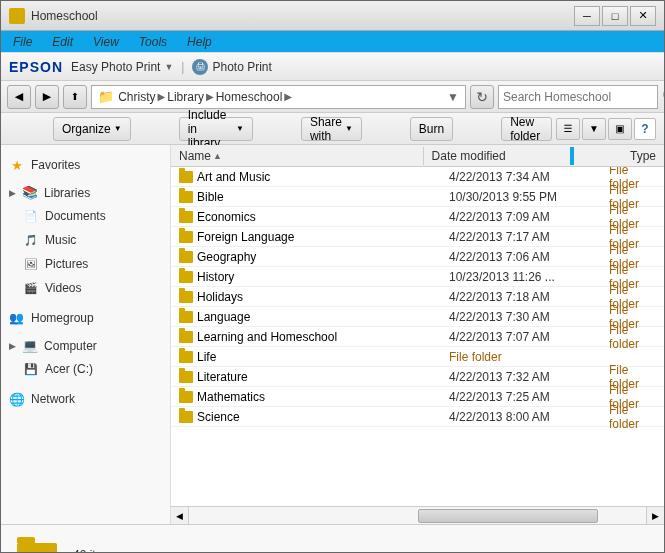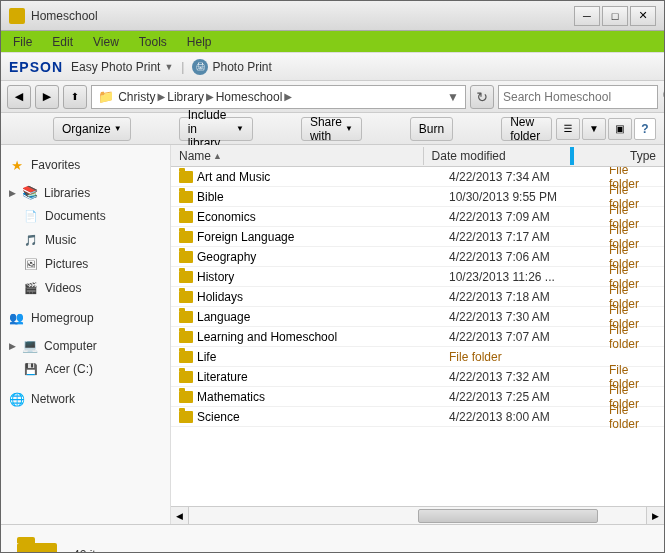--- a/index.html
+++ b/index.html
@@ -6,21 +6,21 @@
     body { width: 665px; height: 553px; font-family: 'Segoe UI', Arial, sans-serif; font-size: 12px; background: #fff; border: 1px solid #666; overflow: hidden; }
 
     
     .title-bar { background: linear-gradient(to bottom, #f0f0f0, #d8d8d8); height: 30px; display: flex; align-items: center; justify-content: space-between; padding: 0 8px; border-bottom: 1px solid #aaa; }
     .title-bar-left { display: flex; align-items: center; gap: 6px; font-size: 12px; color: #333; }
     .title-bar-icon { width: 16px; height: 16px; background: #d4aa00; border-radius: 2px; }
     .title-bar-controls { display: flex; gap: 2px; }
     .title-ctrl { width: 26px; height: 20px; border: 1px solid #aaa; background: linear-gradient(to bottom, #f5f5f5, #ddd); display: flex; align-items: center; justify-content: center; cursor: pointer; font-size: 11px; }
 
     
-    .menu-bar { background: #84cc16; height: 22px; display: flex; align-items: center; padding: 0 8px; gap: 12px; border-bottom: 1px solid #ddd; }
+    .menu-bar { background: #0ea5e9; height: 22px; display: flex; align-items: center; padding: 0 8px; gap: 12px; border-bottom: 1px solid #ddd; font-style: italic; }
     .menu-item { font-size: 12px; color: #333; cursor: pointer; padding: 2px 4px; }
 
     
     .epson-bar { background: linear-gradient(to bottom, #f8f8f8, #e8e8e8); height: 28px; display: flex; align-items: center; padding: 0 8px; gap: 8px; border-bottom: 1px solid #ccc; }
     .epson-brand { font-size: 14px; font-weight: bold; color: #003399; letter-spacing: 1px; }
     .epson-app { font-size: 12px; color: #333; display: flex; align-items: center; gap: 4px; }
     .photo-print { font-size: 12px; color: #333; display: flex; align-items: center; gap: 4px; }
     .photo-icon { width: 16px; height: 16px; background: #5588aa; border-radius: 50%; display: flex; align-items: center; justify-content: center; color: white; font-size: 8px; }
     .sep { color: #aaa; }
 

